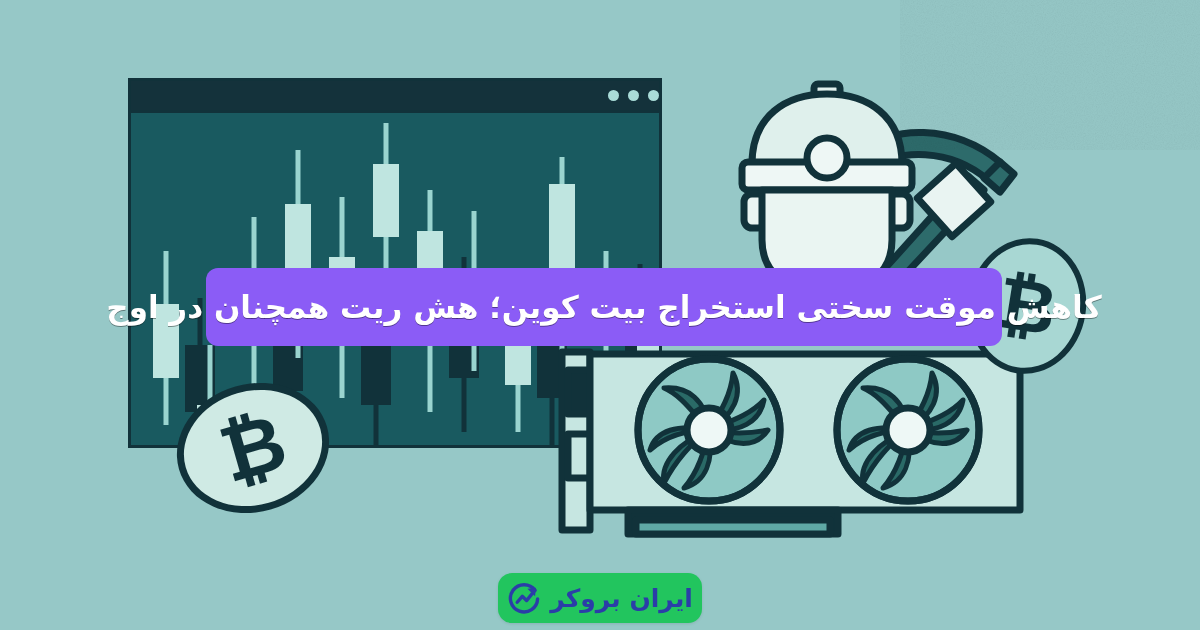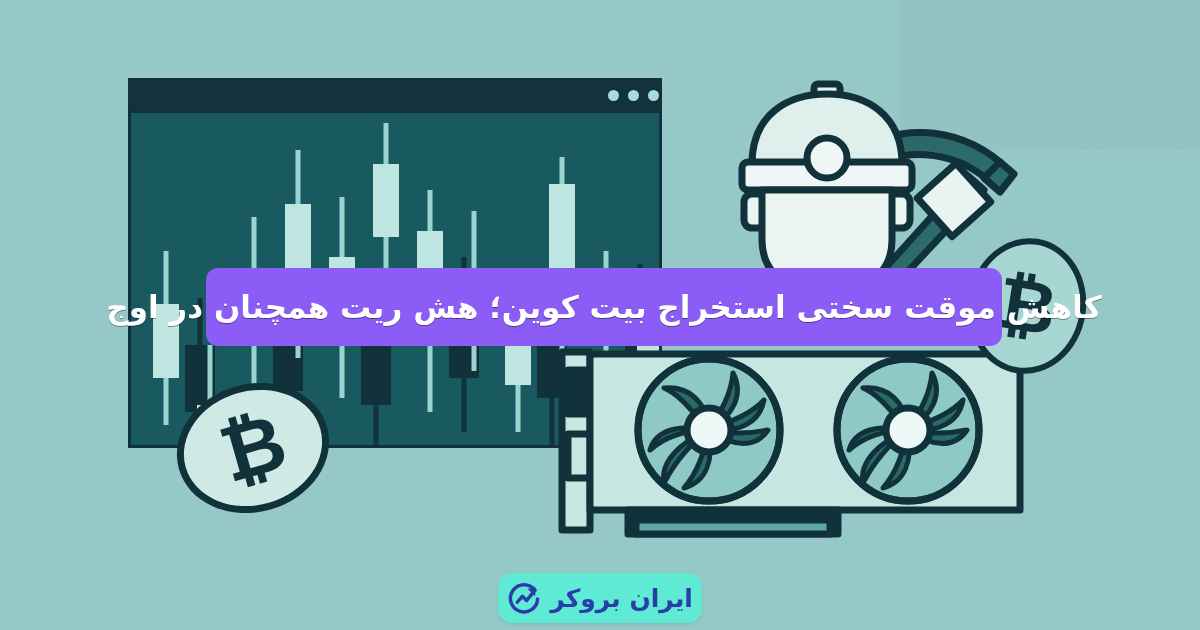--- a/index.html
+++ b/index.html
@@ -87,21 +87,21 @@
   .headline span{
     color:#ffffff;font-size:31px;font-weight:bold;line-height:1.25;
     white-space:nowrap;letter-spacing:0px;
     text-shadow:0 1px 0 rgba(0,0,0,.4);
     font-family:"DejaVu Sans","Liberation Sans",sans-serif;
   }
 
   
   .logo-pill{
     position:absolute;left:498px;top:573px;width:204px;height:50px;
-    background:#5eead4;border-radius:14px;z-index:50;
+    background:#22c55e;border-radius:14px;z-index:50;
     display:flex;align-items:center;justify-content:center;gap:9px;
     box-shadow:0 1px 3px rgba(0,0,0,.10);
   }
   .logo-text{
     color:#2b3da8;font-size:25px;font-weight:bold;line-height:1;
     font-family:"DejaVu Sans","Liberation Sans",sans-serif;
     direction:rtl;
   }
   .logo-mark{width:34px;height:34px;display:block;}
 </style>

